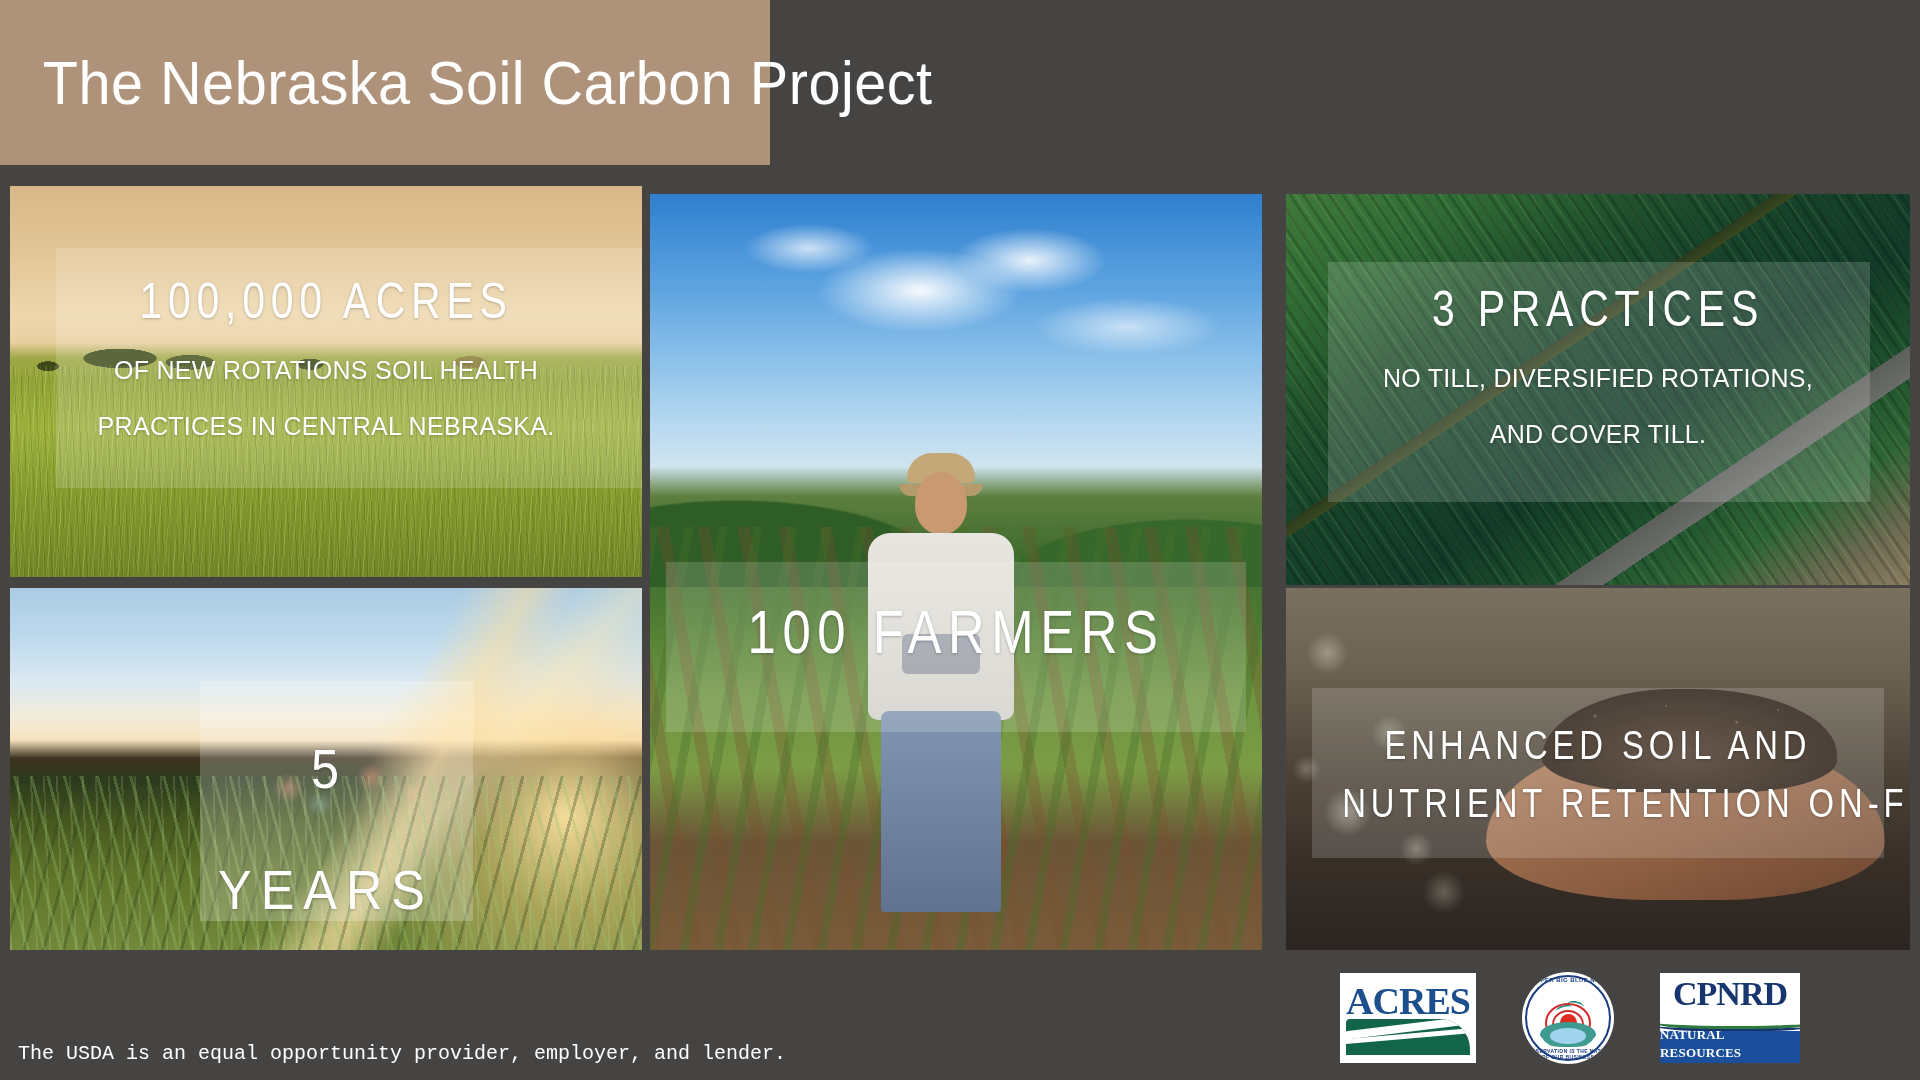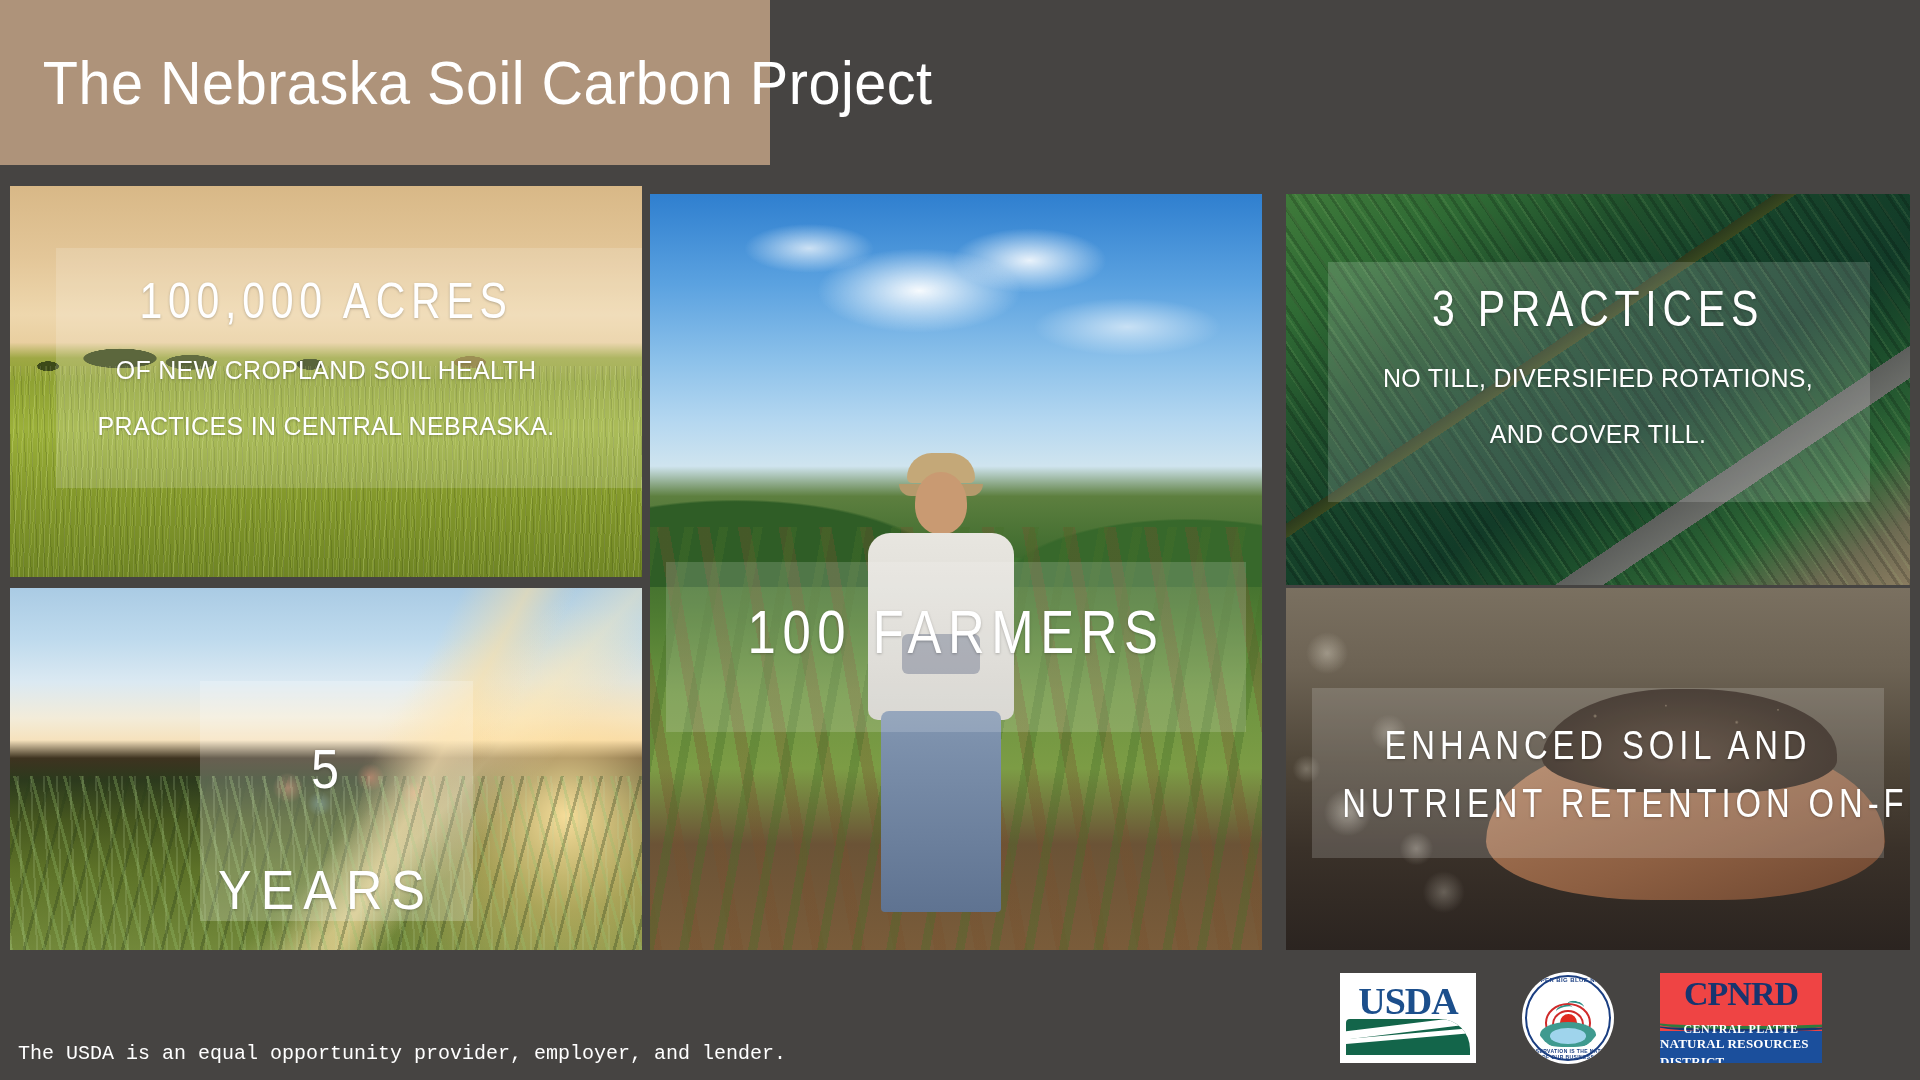--- a/index.html
+++ b/index.html
@@ -311,21 +311,21 @@
   .logo-ubbnrd .bird1 { left:32%; top:30%; transform:rotate(-14deg); }
   .logo-ubbnrd .bird2 { left:48%; top:24%; transform:rotate(12deg); }
   .logo-ubbnrd .txt-top, .logo-ubbnrd .txt-bot {
     position:absolute; left:0; width:100%; text-align:center;
     font-size:6px; color:#1b3f82; font-weight:700; letter-spacing:0.4px;
     font-family:"Liberation Sans", sans-serif;
   }
   .logo-ubbnrd .txt-top { top:5px; }
   .logo-ubbnrd .txt-bot { bottom:4px; font-size:5px; }
 
-  .logo-cpnrd { width:162px; height:90px; background:#ef4444; position:relative; overflow:hidden; }
+  .logo-cpnrd { width:140px; height:90px; background:#ffffff; position:relative; overflow:hidden; }
   .logo-cpnrd .abbr {
     position:absolute; left:0; top:2px; width:100%; text-align:center;
     font-family:"Liberation Serif", serif; font-weight:700; font-size:34px;
     color:#17356f; letter-spacing:-1px;
   }
   .logo-cpnrd .swoosh {
     position:absolute; left:-8px; top:41px; width:118%; height:16px;
     border-bottom:4px solid #2f7a3e; border-radius:0 0 50% 50%;
   }
   .logo-cpnrd .swoosh2 {
@@ -355,21 +355,21 @@
   </div>
 
   <div class="panel" id="panel-acres">
     <div class="photo">
       <div class="trees"></div>
       <div class="grasstex"></div>
     </div>
     <div class="scrim"></div>
     <div class="cap">
       <span class="big">100,000 ACRES</span>
-      <span class="sub">OF NEW CROPLAND SOIL HEALTH</span>
+      <span class="sub">OF NEW ROTATIONS SOIL HEALTH</span>
       <span class="sub">PRACTICES IN CENTRAL NEBRASKA.</span>
     </div>
   </div>
 
   <div class="panel" id="panel-years">
     <div class="photo">
       <div class="rays"></div>
       <div class="bokeh"></div>
       <div class="cornfg"></div>
     </div>
@@ -426,21 +426,21 @@
       <span class="big">ENHANCED SOIL AND</span>
       <span class="big">NUTRIENT RETENTION ON-FIELD</span>
     </div>
   </div>
 
   <div class="disclaimer">The USDA is an equal opportunity provider, employer, and lender.</div>
 
   <div class="logos">
 
     <div class="logo-usda">
-      <div class="word">USDA</div>
+      <div class="word">ACRES</div>
       <div class="field"></div>
     </div>
 
     <div class="logo-ubbnrd">
       <div class="ring"></div>
       <div class="txt-top">UPPER BIG BLUE NRD</div>
       <div class="inner">
         <div class="arcs"></div>
         <div class="arcs2"></div>
         <div class="sun"></div>

